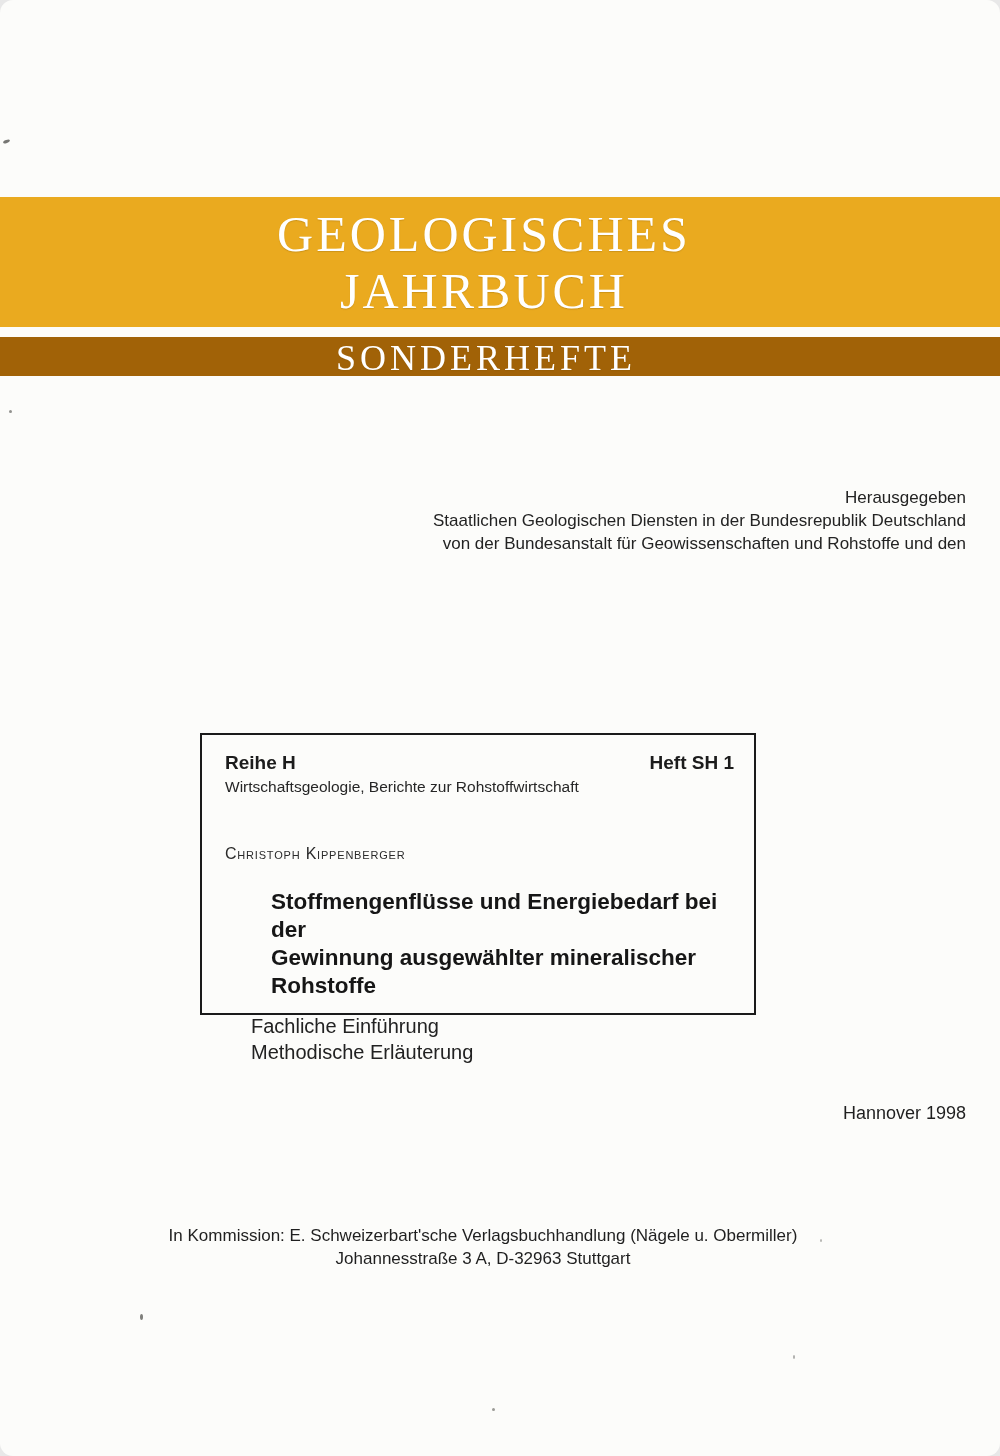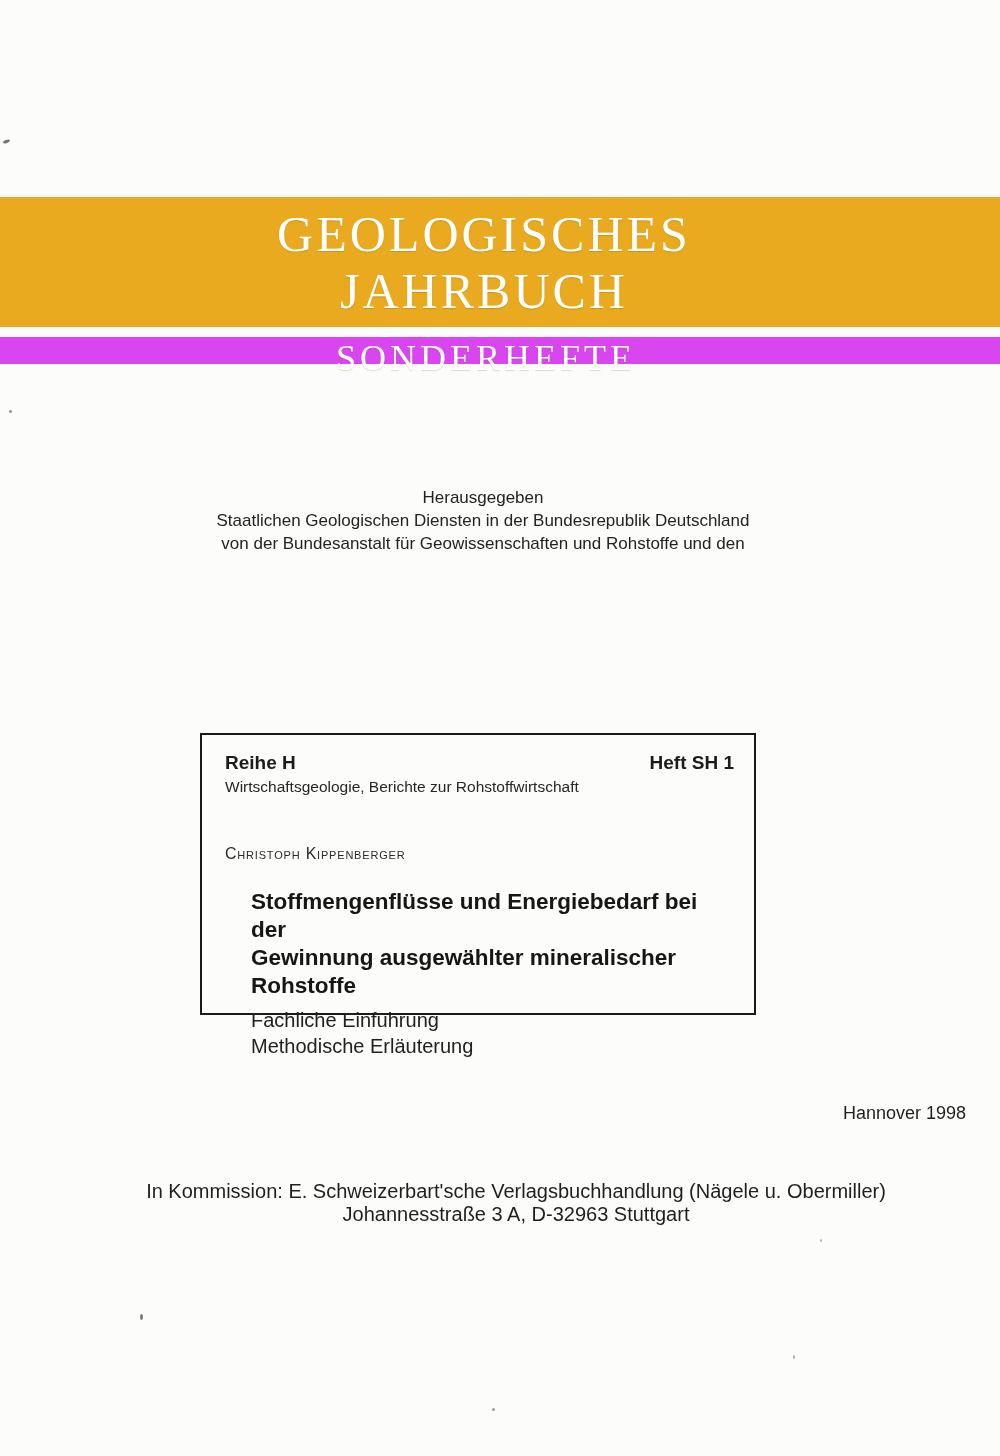--- a/index.html
+++ b/index.html
@@ -10,20 +10,21 @@
     font-family: "Liberation Sans", sans-serif;
     background: #e8e8e8;
   }
   .page {
     position: relative;
     width: 1000px;
     height: 1456px;
     background: #fcfcfa;
     overflow: hidden;
     color: #1c1c1c;
+    border-radius: 13px;
   }
 
   
   .banner-main {
     position: absolute;
     top: 197px;
     left: 0;
     width: 100%;
     height: 130px;
     background: #eaaa1f;
@@ -38,42 +39,42 @@
     line-height: 57px;
     letter-spacing: 3px;
     padding-top: 9px;
     text-shadow: 0 1px 1px rgba(120,80,0,0.25);
   }
   .banner-sub {
     position: absolute;
     top: 337px;
     left: 0;
     width: 100%;
-    height: 27px;
-    background: #d946ef;
+    height: 39px;
+    background: #a16207;
   }
   .banner-sub .banner-sub-text {
     position: relative;
     left: -14px;
     text-align: center;
     font-family: "Liberation Serif", serif;
     color: #ffffff;
     font-size: 36px;
     line-height: 43px;
     letter-spacing: 4px;
     text-shadow: 0 1px 1px rgba(120,80,0,0.2);
   }
 
   
   .publisher {
     position: absolute;
     top: 486px;
     left: 0;
     width: 966px; 
-    text-align: center;
+    text-align: right;
     font-size: 17px;
     line-height: 23px;
     color: #232323;
   }
 
   
   .info-box {
     position: absolute;
     left: 200px;
     top: 733px;
@@ -105,49 +106,49 @@
     color: #2a2a2a;
   }
   .box-title {
     margin-top: 25px;
     padding-left: 49px;
     padding-right: 20px;
     font-size: 22.5px;
     font-weight: bold;
     line-height: 28px;
     color: #161616;
+    margin-left: 20px;
   }
   .box-subtitle {
-    margin-top: 7px;
+    margin-top: 13px;
     padding-left: 49px;
     font-size: 20px;
     line-height: 26px;
     color: #222222;
   }
 
   
   .place-year {
     position: absolute;
     top: 1103px;
     left: 0;
     width: 966px;
     text-align: right;
     font-size: 18px;
     color: #1f1f1f;
   }
   .commission {
     position: absolute;
-    top: 1180px;
+    top: 1224px;
     left: 0;
     width: 966px;
     text-align: center;
-    font-size: 20px;
+    font-size: 17px;
     line-height: 23px;
     color: #1f1f1f;
-    margin-left: 33px;
   }
 
   
   .speck {
     position: absolute;
     background: #4a4a46;
     border-radius: 50%;
   }
   .speck.s1 { left: 3px;   top: 140px;  width: 7px; height: 3px; transform: rotate(-20deg); opacity: .75; }
   .speck.s2 { left: 9px;   top: 410px;  width: 3px; height: 3px; opacity: .6; }

